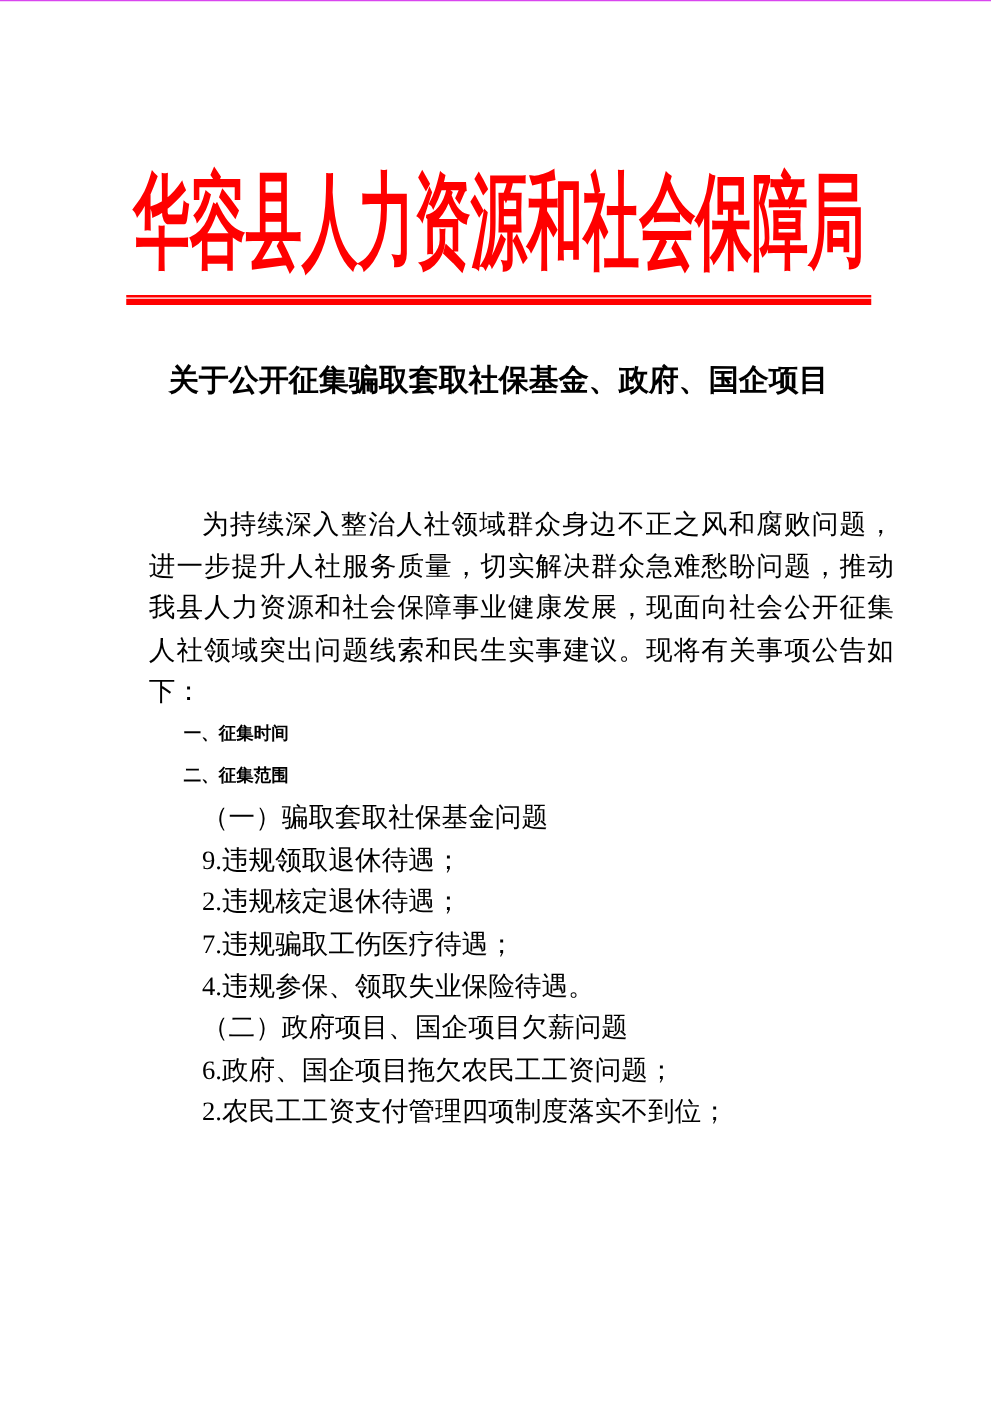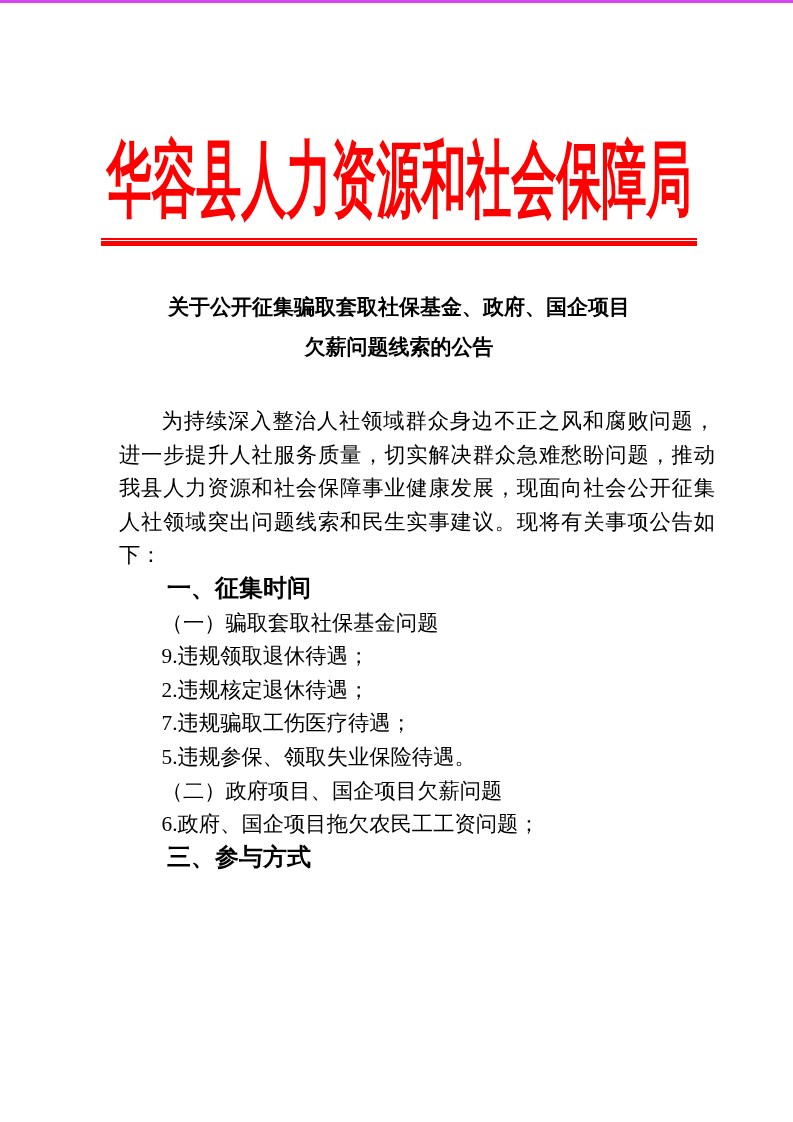--- a/index.html
+++ b/index.html
@@ -7,21 +7,21 @@
 
   .page {
     position: relative;
     width: 793px;
     height: 1122px;
     margin: 0 auto;
     background: var(--page-bg, #ffffff);
     color: var(--ink, #000000);
     font-family: "Liberation Serif", "DejaVu Serif", serif;
     overflow: hidden;
-    border-top: 3px solid #d946ef;
+    border-top: 1px solid #d946ef;
   }
 
   
   .letterhead {
     position: absolute;
     top: 131px; left: 101px;
     width: 596px; height: 92px;
     display: flex; align-items: center; justify-content: center;
   }
   .letterhead .agency {
@@ -42,40 +42,40 @@
   .red-rule .thin  { height: 2px; background: var(--accent-red, #ff0000); }
   .red-rule .thick { height: 5px; background: var(--accent-red, #ff0000); margin-top: 1px; }
 
   
   .doc-title {
     position: absolute;
     top: 284px; left: 101px;
     width: 596px;
     text-align: center;
     font-weight: bold;
-    font-size: 21px;
+    font-size: 24px;
     line-height: 40px;
   }
   .doc-title .title-line { white-space: nowrap; }
 
   
   .doc-body {
     position: absolute;
     top: 402px; left: 101px;
     width: 596px;
     font-size: 21.3px;
     line-height: 33.6px;
     margin-left: 18px;
   }
   .doc-body > p { margin: 0; text-indent: 2em; }
   .para { text-align: justify; }
   .h-major {
-    font-family: Liberation Mono, monospace;
+    font-family: Liberation Serif, serif;
     font-weight: bold;
-    font-size: 24px;
+    font-size: 14px;
   }
   .h-sub {
     font-weight: normal;
     font-size: 21.3px;
   }
 </style>
 </head>
 <body>
 
 <div class="page">
@@ -84,29 +84,29 @@
     <span class="agency">华容县人力资源和社会保障局</span>
   </div>
 
   <div class="red-rule">
     <div class="thin"></div>
     <div class="thick"></div>
   </div>
 
   <div class="doc-title">
     <div class="title-line">关于公开征集骗取套取社保基金、政府、国企项目</div>
-    <div class="title-line">欠薪问题线索的公告</div>
   </div>
 
   <div class="doc-body">
     <p class="para">为持续深入整治人社领域群众身边不正之风和腐败问题，进一步提升人社服务质量，切实解决群众急难愁盼问题，推动我县人力资源和社会保障事业健康发展，现面向社会公开征集人社领域突出问题线索和民生实事建议。现将有关事项公告如下：</p>
     <p class="h-major">一、征集时间</p>
+    <p class="h-major">二、征集范围</p>
     <p class="h-sub">（一）骗取套取社保基金问题</p>
     <p class="para">9.违规领取退休待遇；</p>
     <p class="para">2.违规核定退休待遇；</p>
     <p class="para">7.违规骗取工伤医疗待遇；</p>
-    <p class="para">5.违规参保、领取失业保险待遇。</p>
+    <p class="para">4.违规参保、领取失业保险待遇。</p>
     <p class="h-sub">（二）政府项目、国企项目欠薪问题</p>
     <p class="para">6.政府、国企项目拖欠农民工工资问题；</p>
-    <p class="h-major">三、参与方式</p>
+    <p class="para">2.农民工工资支付管理四项制度落实不到位；</p>
   </div>
 
 </div>
 
 </body></html>

